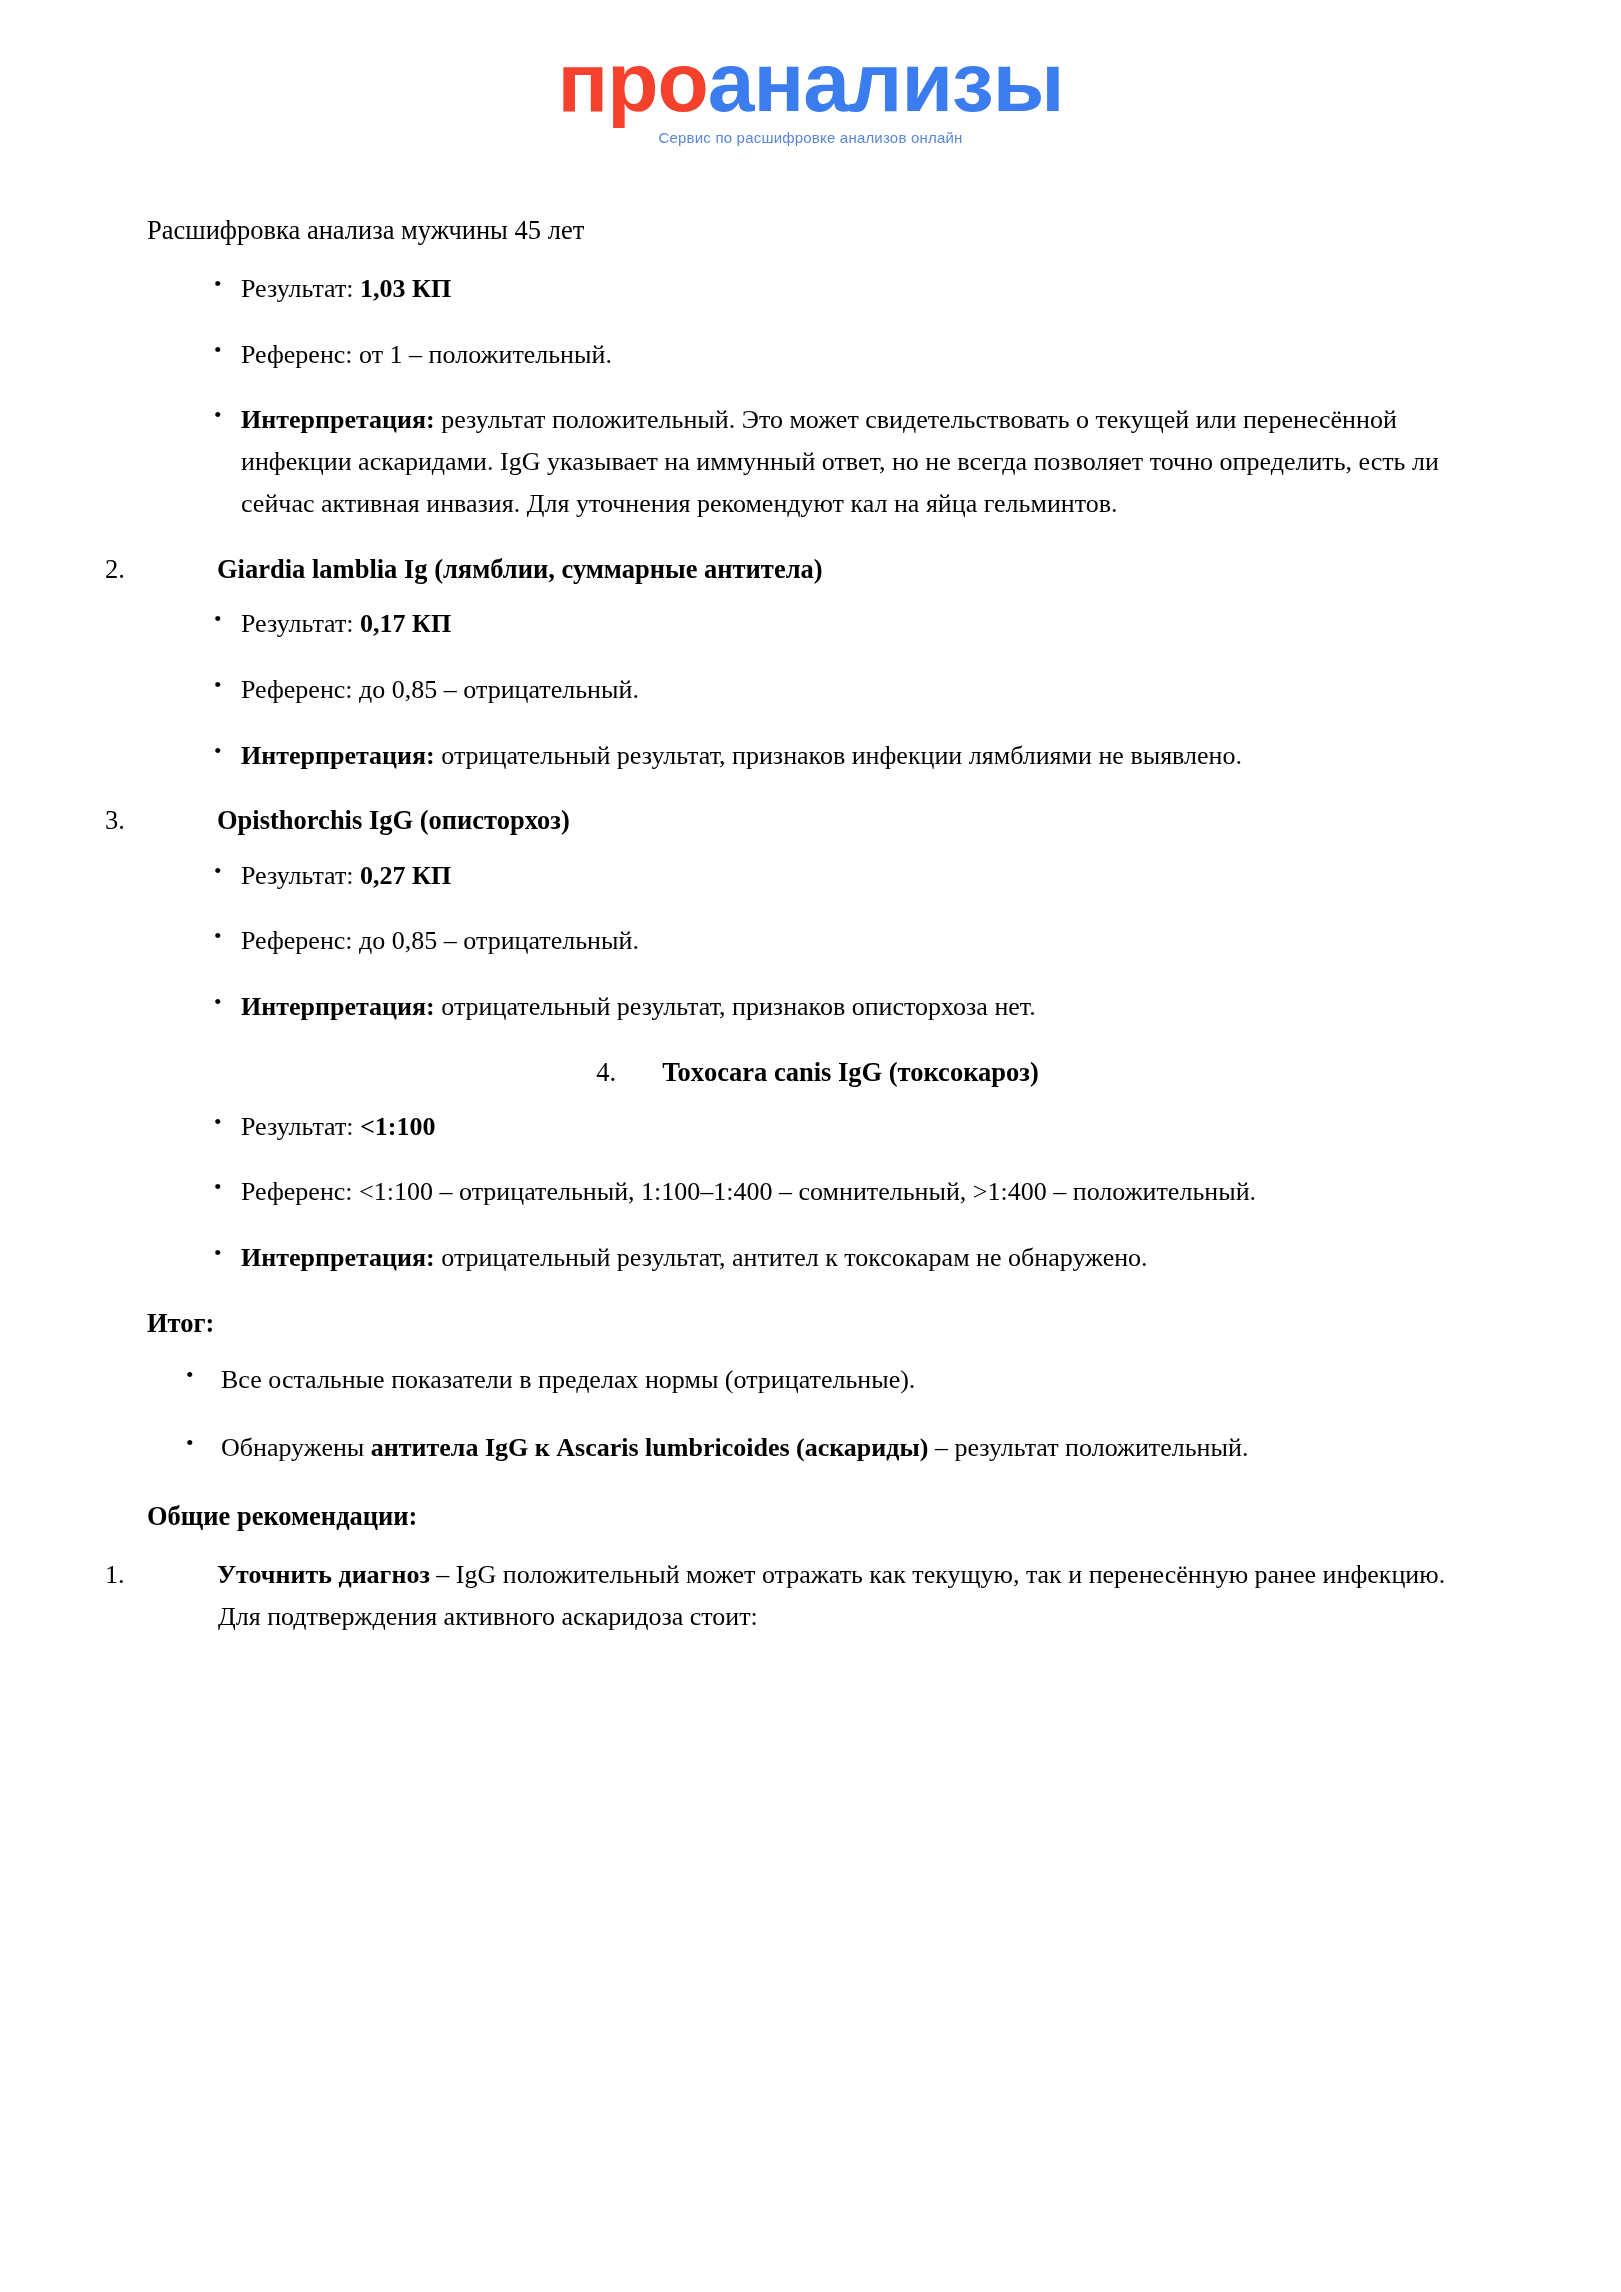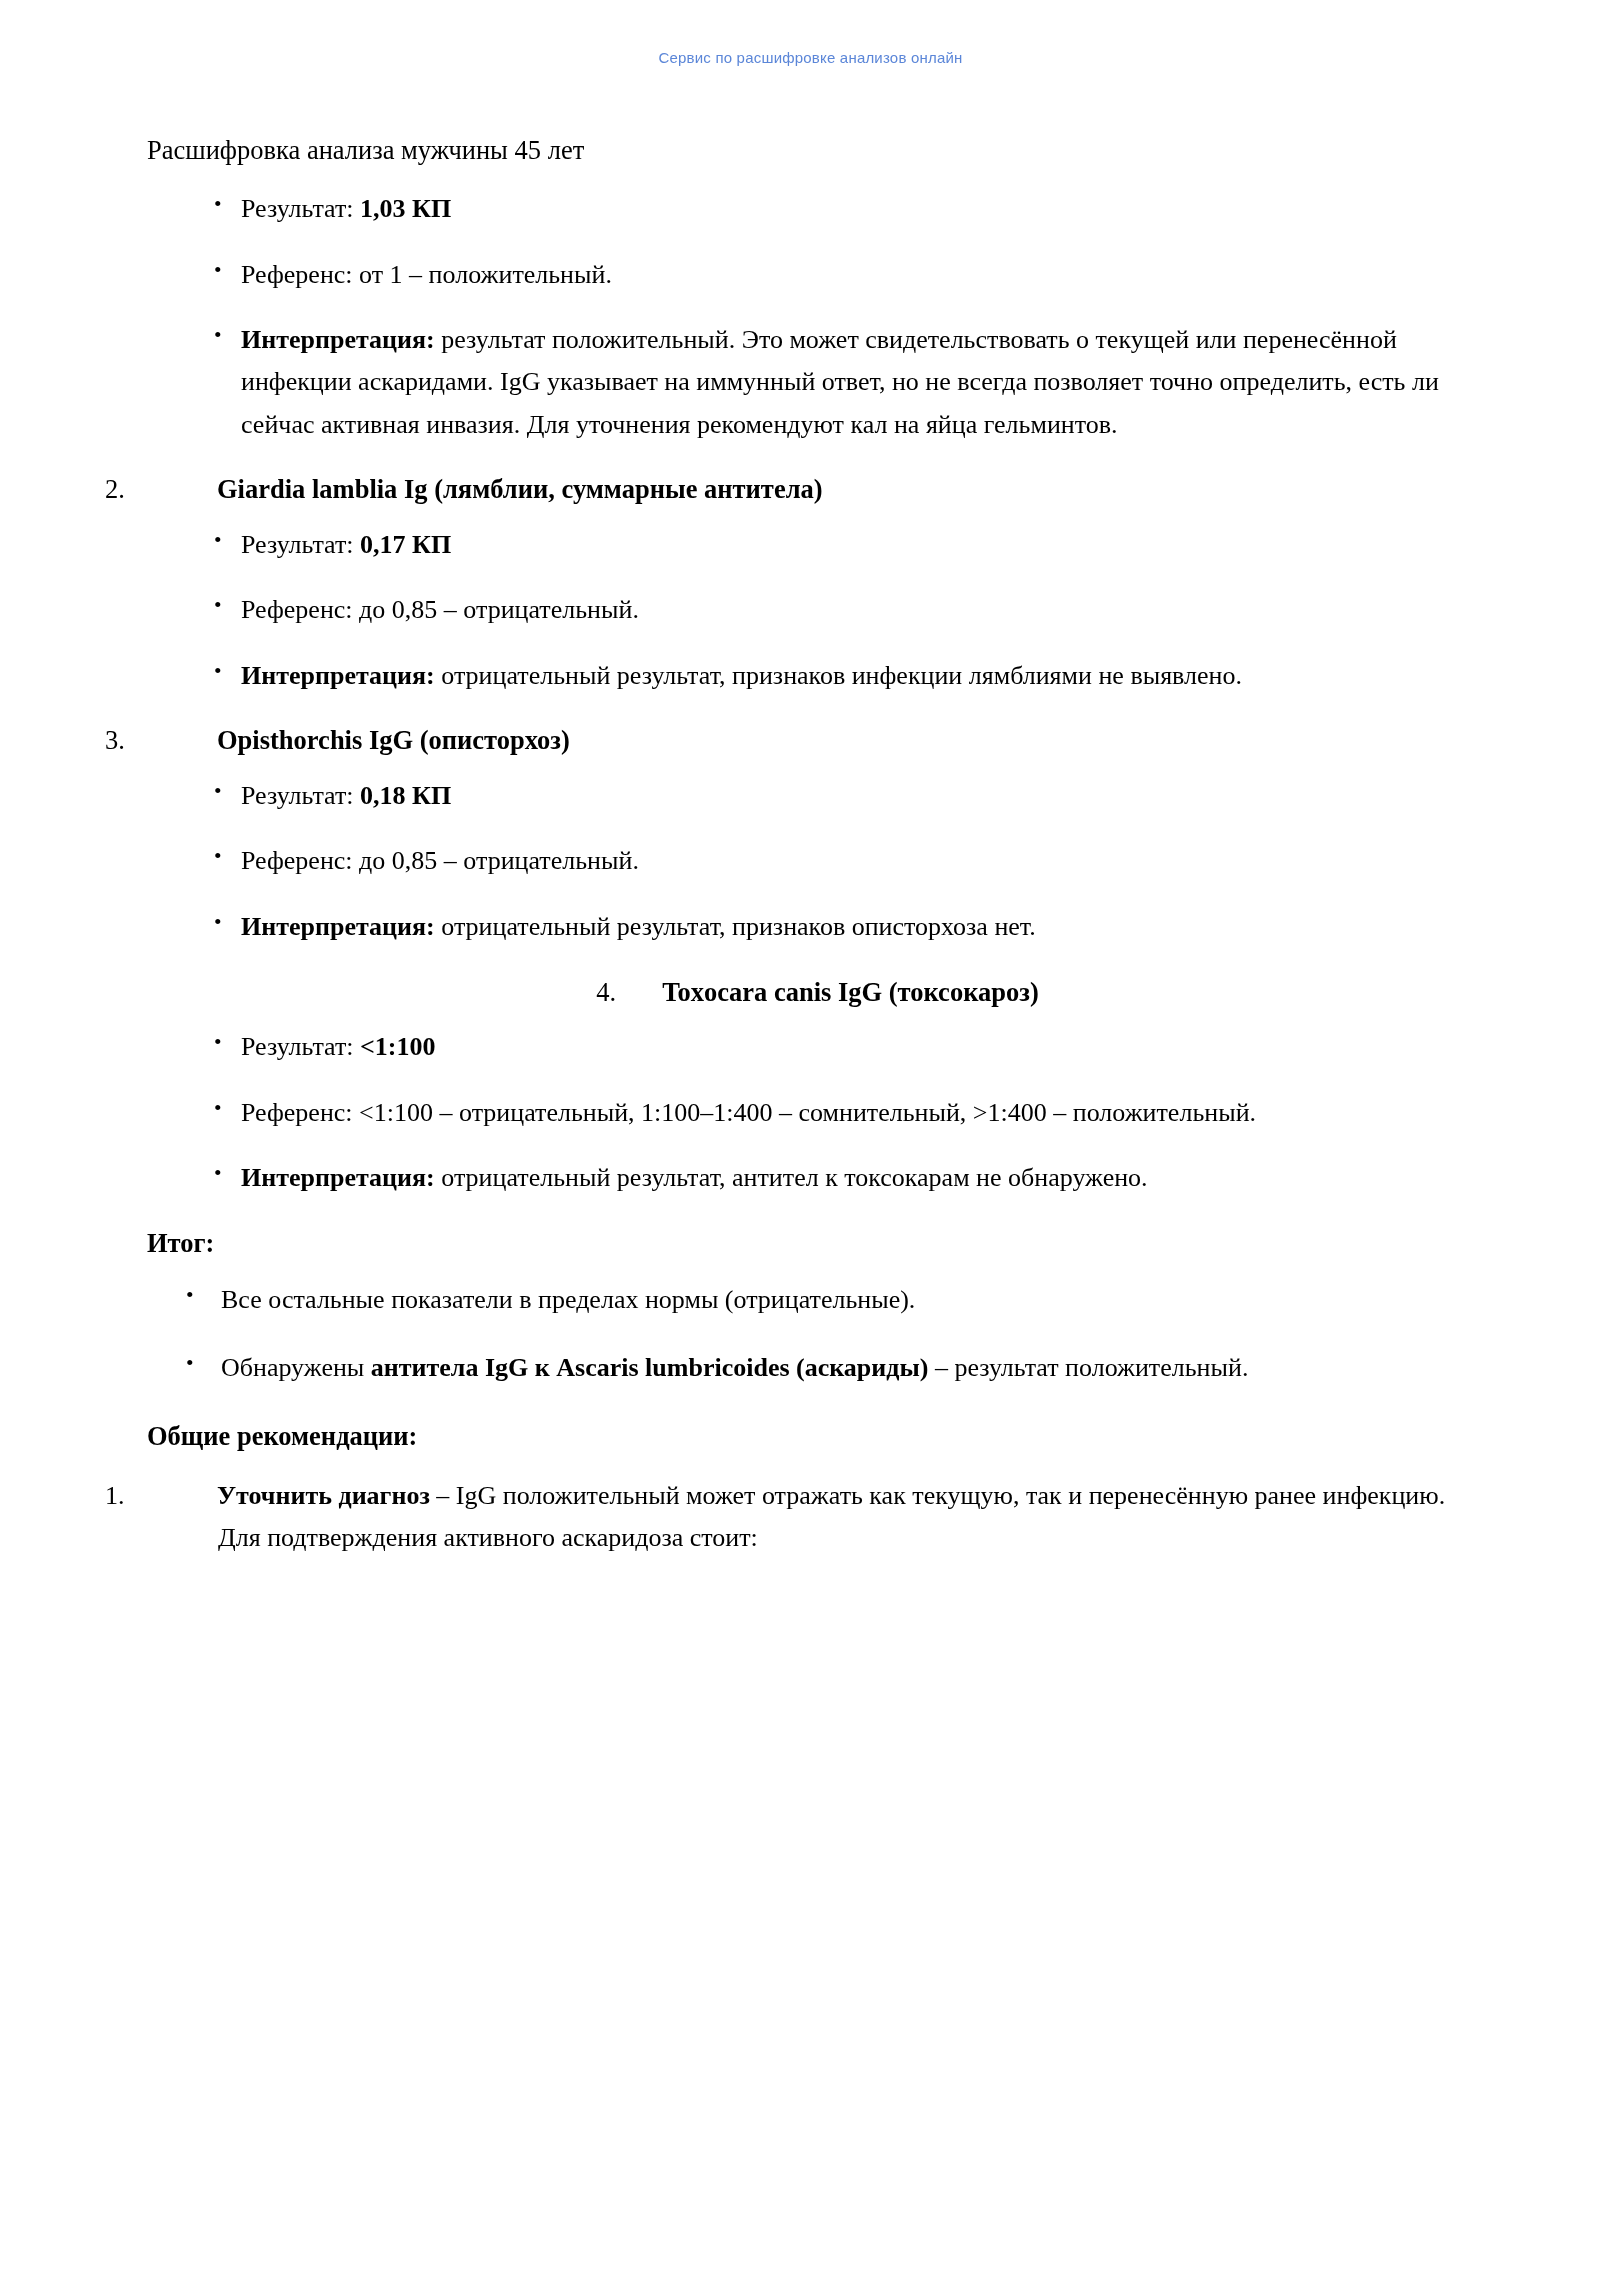--- a/index.html
+++ b/index.html
@@ -121,20 +121,21 @@
     font-size: 26px;
     line-height: 1.62;
   }
 </style>
 </head>
 <body>
 
 <div class="page">
 
   <div class="logo-block">
+    <div class="logo-wordmark"><span class="logo-part-pro">про</span><span class="logo-part-analizy">анализы</span></div>
     <div class="logo-tagline">Сервис по расшифровке анализов онлайн</div>
   </div>
 
   <div class="doc">
 
     <p class="intro-line">Расшифровка анализа мужчины 45 лет</p>
 
     <ul class="bullets">
       <li><span>Результат:</span>
         <span class="val-bold">1,03 КП</span></li>
@@ -158,21 +159,21 @@
         <span>отрицательный результат, признаков инфекции лямблиями не выявлено.</span></li>
     </ul>
 
     <ol class="numbered" style="list-style:none;padding-left:0;">
       <li style="padding-left: 71px; text-indent: -71px;">
         <span style="display:inline-block;width:41px;padding-left:29px;">3.</span><span class="test-title">Opisthorchis IgG (описторхоз)</span>
       </li>
     </ol>
     <ul class="bullets">
       <li><span>Результат:</span>
-        <span class="val-bold">0,18 КП</span></li>
+        <span class="val-bold">0,27 КП</span></li>
       <li><span>Референс:</span>
         <span>до 0,85 – отрицательный.</span></li>
       <li><span class="lbl-bold">Интерпретация:</span>
         <span>отрицательный результат, признаков описторхоза нет.</span></li>
     </ul>
 
     <ol class="numbered" style="list-style:none;padding-left:0;text-align:center;">
       <li style="padding-left: 71px; text-indent: -71px;">
         <span style="display:inline-block;width:41px;padding-left:29px;">4.</span><span class="test-title">Toxocara canis IgG (токсокароз)</span>
       </li>

